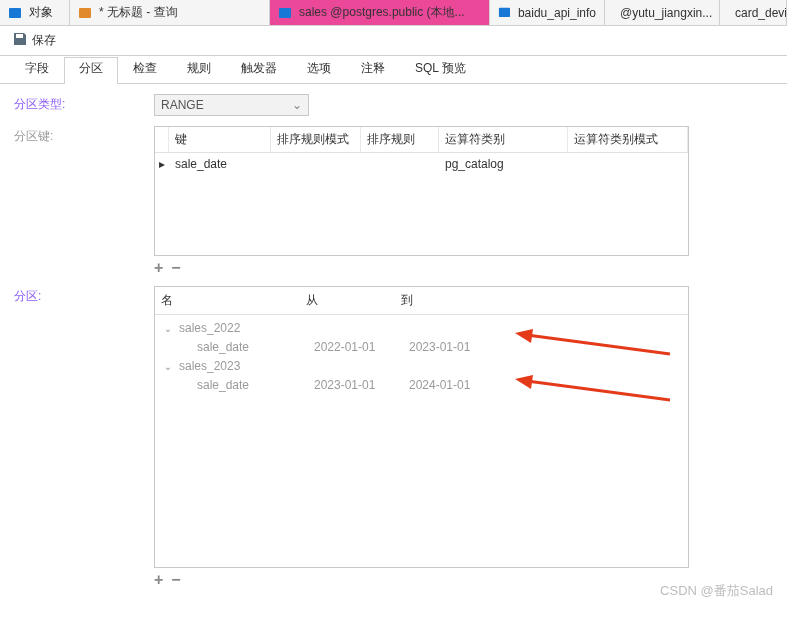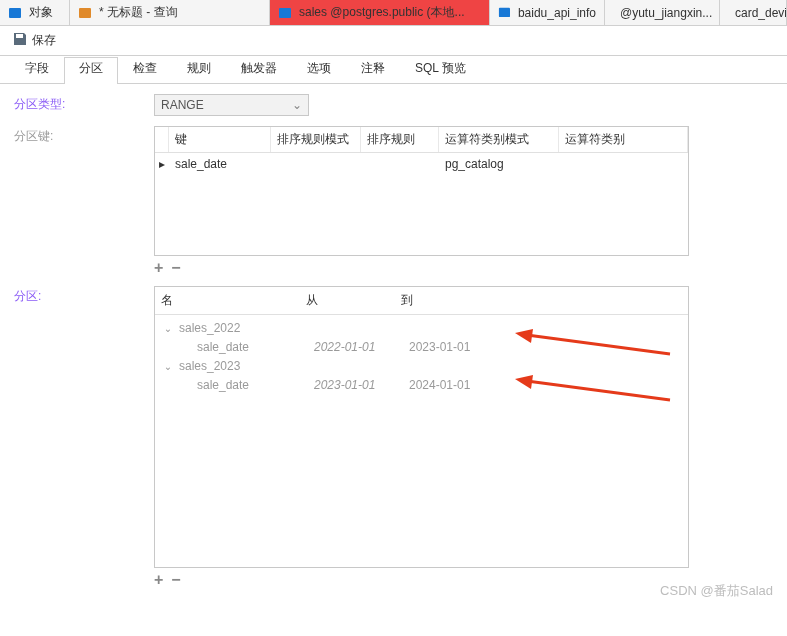--- a/index.html
+++ b/index.html
@@ -1,20 +1,20 @@
 <!DOCTYPE html>
 <html><head>
 <meta charset="utf-8">
 <style>
 * { box-sizing: border-box; margin: 0; padding: 0; font-family: "Microsoft YaHei", sans-serif; font-size: 12px; }
 body { background: #fff; width: 787px; height: 636px; overflow: hidden; position: relative; }
 
 .doc-tabs { display: flex; height: 26px; border-bottom: 1px solid #d0d0d0; background: #f5f5f5; }
 .doc-tab { display: flex; align-items: center; padding: 12px 8px; gap: 7px; border-right: 1px solid #d0d0d0; color: #333; cursor: pointer; white-space: nowrap; overflow: hidden; }
-.doc-tab.active { background: #ef4444; }
+.doc-tab.active { background: #ec4899; }
 .tab-ico { width: 14px; height: 14px; display: inline-flex; align-items: center; justify-content: center; }
 .ico-blue svg path, .ico-blue svg rect { fill: #1878d6; }
 .ico-orange svg rect, .ico-orange svg path { fill: #e08a2b; }
 
 .toolbar { display: flex; align-items: center; height: 30px; border-bottom: 1px solid #d0d0d0; padding: 0 6px; gap: 4px; }
 .tb-btn { display: flex; align-items: center; gap: 4px; padding: 3px 6px; cursor: pointer; color: #333; }
 .floppy-ico svg { width: 16px; height: 16px; }
 
 .subtabs { display: flex; height: 28px; border-bottom: 1px solid #d0d0d0; padding-left: 10px; }
 .subtab { padding: 2px 14px; cursor: pointer; color: #333; border: 1px solid transparent; border-bottom: none; position: relative; top: 1px; }
@@ -44,21 +44,21 @@
 .part-grid { width: 535px; height: 282px; border: 1px solid #c8c8c8; display: flex; flex-direction: column; position: relative; }
 .part-head { display: flex; border-bottom: 1px solid #e0e0e0; }
 .part-head .ph { padding: 5px 6px; color: #333; }
 .pc1 { width: 145px; } .pc2 { width: 95px; } .pc3 { width: 95px; }
 .part-body { padding: 4px 0; }
 .pnode { display: flex; align-items: center; padding: 2px 6px; color: #9a9a9a; }
 .pnode .chev-open { width: 14px; display: inline-flex; justify-content: center; font-size: 10px; }
 .pnode .nm { padding-left: 4px; }
 .pleaf { display: flex; padding: 3px 0; color: #9a9a9a; }
 .pleaf .lname { width: 159px; padding-left: 42px; }
-.pleaf .lfrom { width: 95px; font-style: italic; } .pleaf .lto { width: 95px; }
+.pleaf .lfrom { width: 95px; } .pleaf .lto { width: 95px; }
 
 .arrow { position: absolute; pointer-events: none; }
 .arrow svg line { stroke: #e53a1a; stroke-width: 3; }
 .arrow svg polygon { fill: #e53a1a; }
 
 .watermark { position: absolute; right: 14px; bottom: 36px; color: #bdbdbd; font-size: 13px; }
 </style>
 </head>
 <body>
 
@@ -150,22 +150,22 @@
 
   <div class="form-row">
     <div class="form-label dim">分区键:</div>
     <div>
       <div class="grid partkey-grid">
         <div class="grid-head">
           <div class="gh c0"></div>
           <div class="gh c1">键</div>
           <div class="gh c2">排序规则模式</div>
           <div class="gh c3">排序规则</div>
+          <div class="gh c5">运算符类别</div>
           <div class="gh c4">运算符类别模式</div>
-          <div class="gh c5">运算符类别</div>
         </div>
         <div class="grid-row">
           <div class="row-marker c0">▸</div>
           <div class="gc c1">sale_date</div>
           <div class="gc c2"></div>
           <div class="gc c3"></div>
           <div class="gc c4">pg_catalog</div>
         </div>
       </div>
       <div class="addrem">

